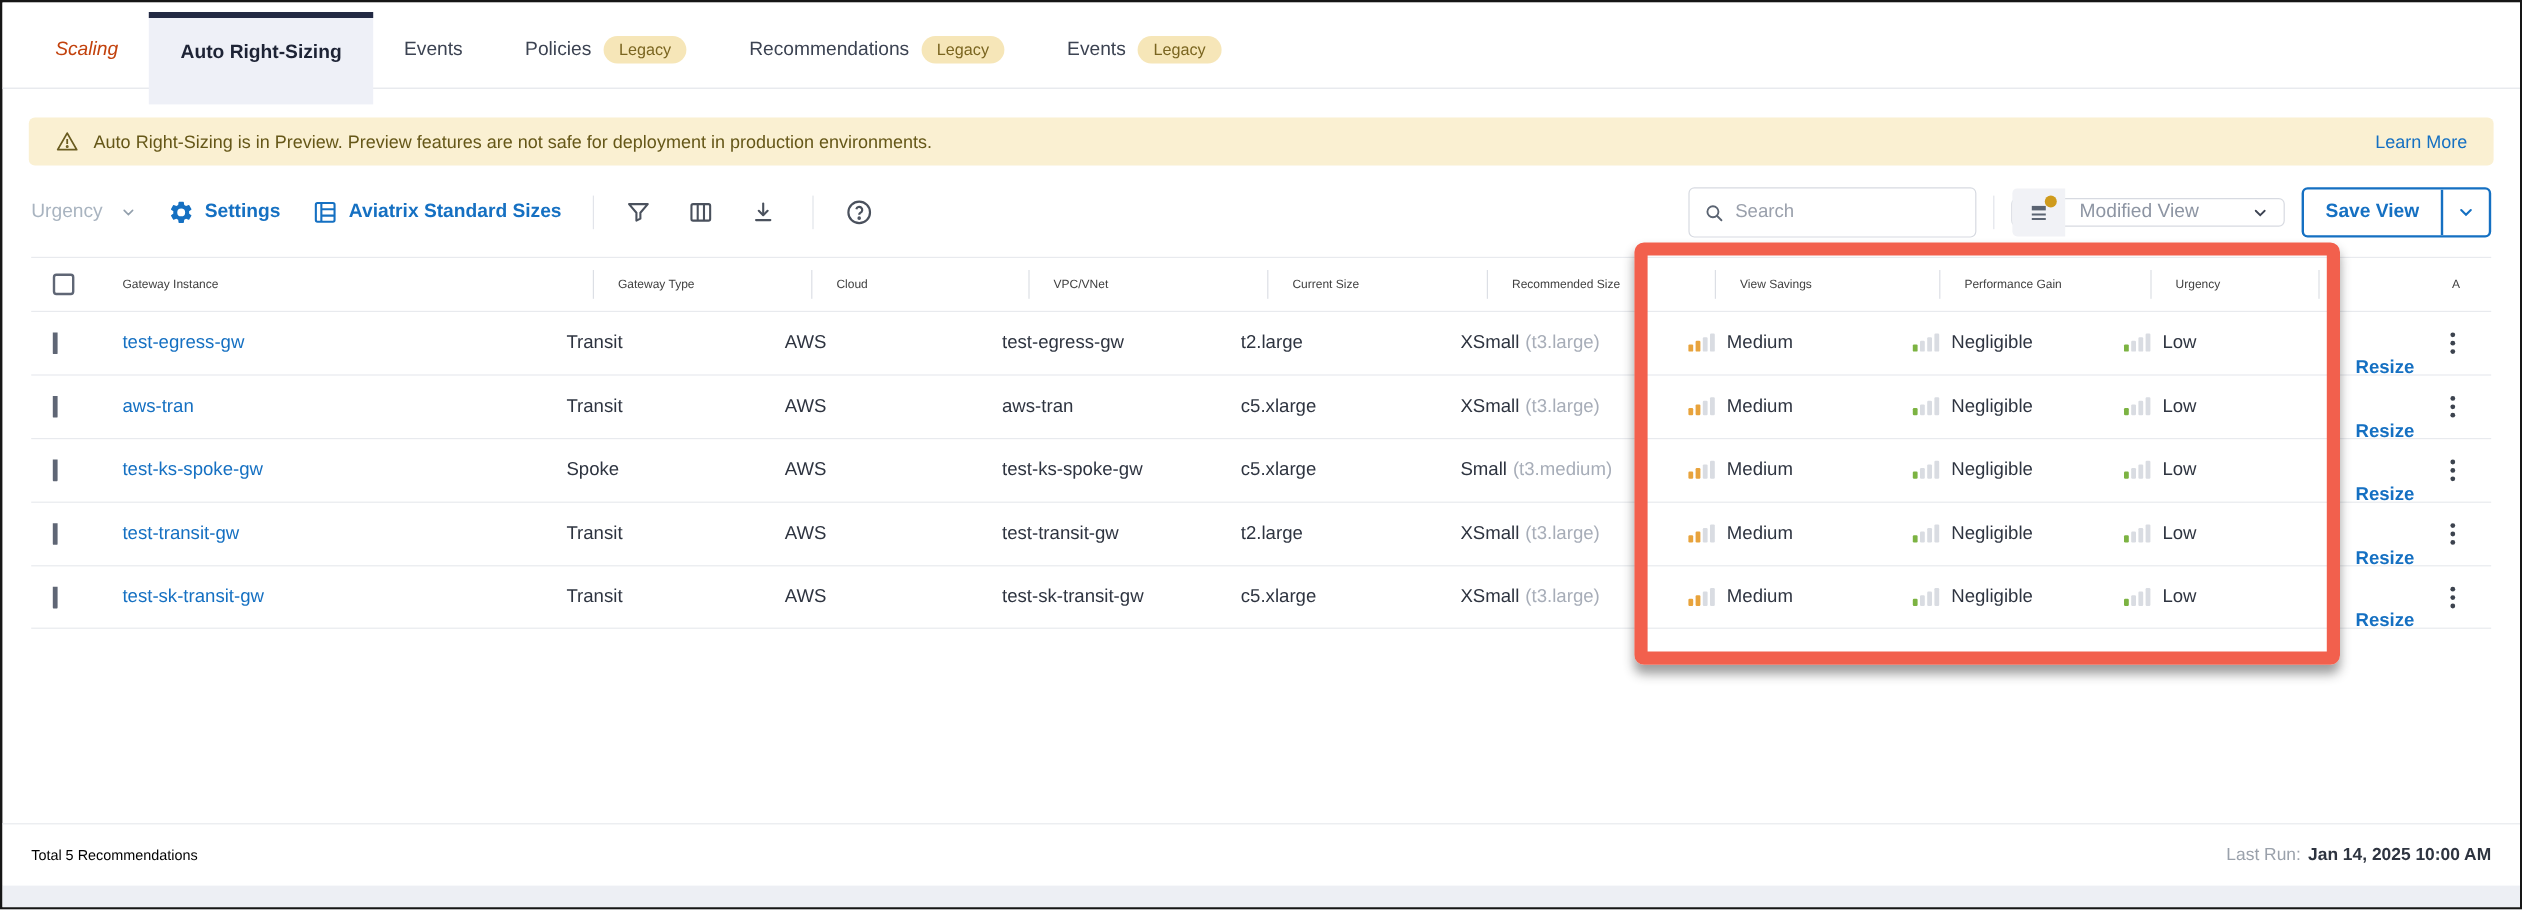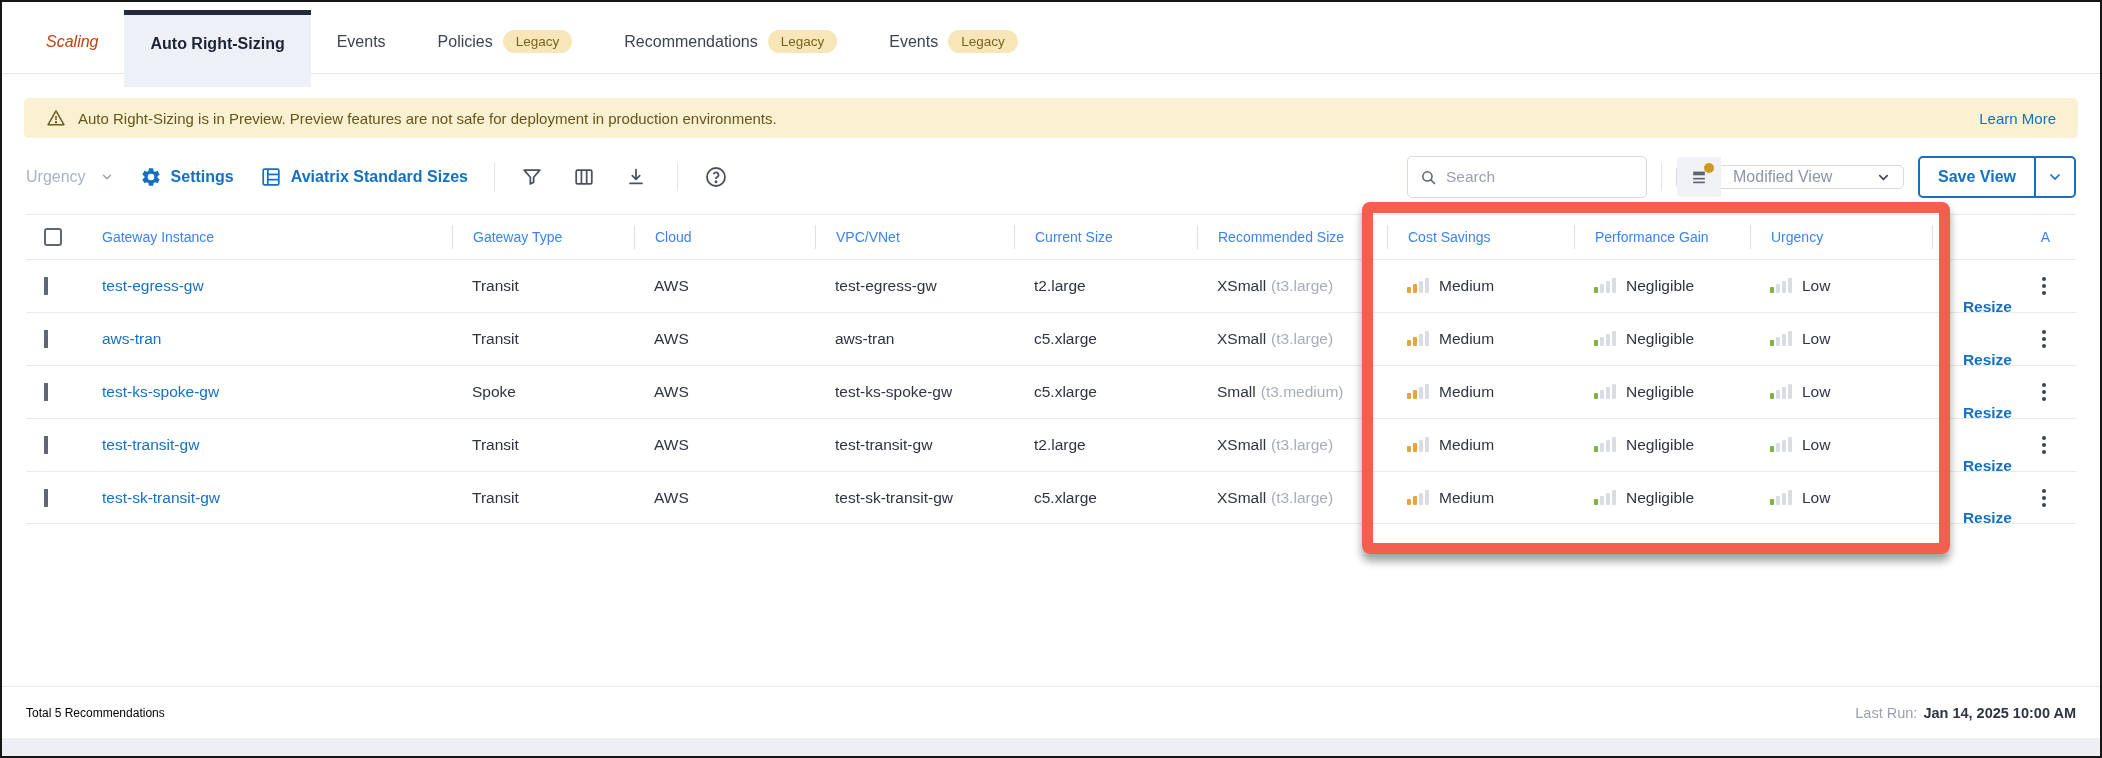--- a/index.html
+++ b/index.html
@@ -63,24 +63,24 @@
   .saveview-main { display:flex; align-items:center; padding:0 18px; color:#1570c2; font-weight:700;
                    font-size:16px; cursor:pointer; border-right:2px solid #1570c2; }
   .saveview-caret { width:38px; display:flex; align-items:center; justify-content:center;
                     color:#1570c2; cursor:pointer; }
 
   
   .table { flex:0 0 auto; margin:14px 24px 0 24px; border-top:1px solid #e8eaee; }
   .tr { display:grid;
         grid-template-columns:56px 370px 182px 181px 199px 183px 190px 187px 176px 182px 1fr;
         align-items:center; }
-  .thead { height:44px; color:#3b82f6; font-size:14px; }
+  .thead { height:44px; color:#404040; font-size:10px; }
   .th { display:flex; align-items:center; height:24px; padding-left:20px; }
   .th.first { padding-left:20px; }
-  .th.sep { border-left:1px solid #dcdfe5; }
+  .th.sep { border-left:1px solid #dcdfe5;margin-left:42px; }
   .th-check { display:flex; align-items:center; justify-content:flex-start; padding-left:18px; }
   .th-actions { justify-content:flex-end; padding-right:26px; border-left:1px solid #dcdfe5; }
   .row { height:53px; border-top:1px solid #e8eaee; font-size:15.5px; color:#2e3440; background:#fff; }
   .row:last-child { border-bottom:1px solid #e8eaee; }
   .td { padding-left:20px; white-space:nowrap; overflow:hidden; }
   .td-check { padding-left:18px; }
   .checkbox { width:18px; height:18px; border:2px solid #5f6675; border-radius:3px; background:#fff;
               cursor:pointer; }
   .gw-link { color:#1570c2; cursor:pointer; }
   .rec-detail { color:#a7adb8; margin-left:5px; }
@@ -245,21 +245,21 @@
     <div class="tr thead">
       <div class="th-check">
         <span class="checkbox"></span>
       </div>
       <div class="th first">Gateway Instance</div>
       <div class="th sep">Gateway Type</div>
       <div class="th sep">Cloud</div>
       <div class="th sep">VPC/VNet</div>
       <div class="th sep">Current Size</div>
       <div class="th sep">Recommended Size</div>
-      <div class="th sep">Cost Savings</div>
+      <div class="th sep">View Savings</div>
       <div class="th sep">Performance Gain</div>
       <div class="th sep">Urgency</div>
       <div class="th th-actions">A</div>
     </div>
     <div>
     <div class="tr row">
       <div class="td td-check">
         <span class="checkbox"></span>
       </div>
       <div class="td">

